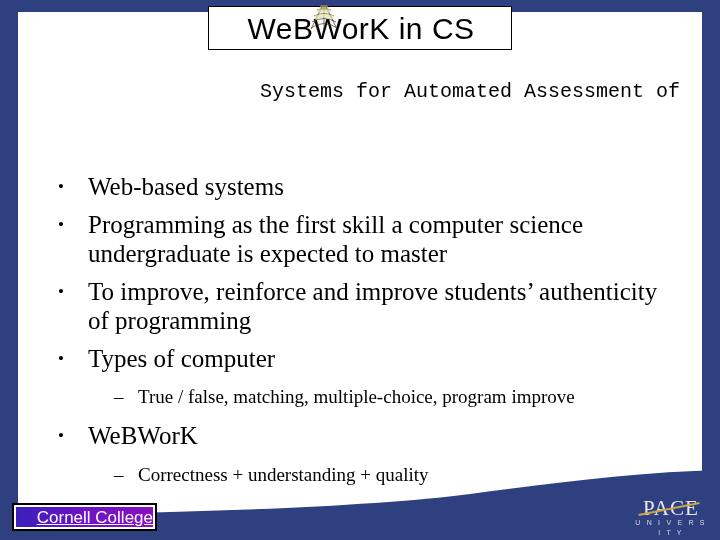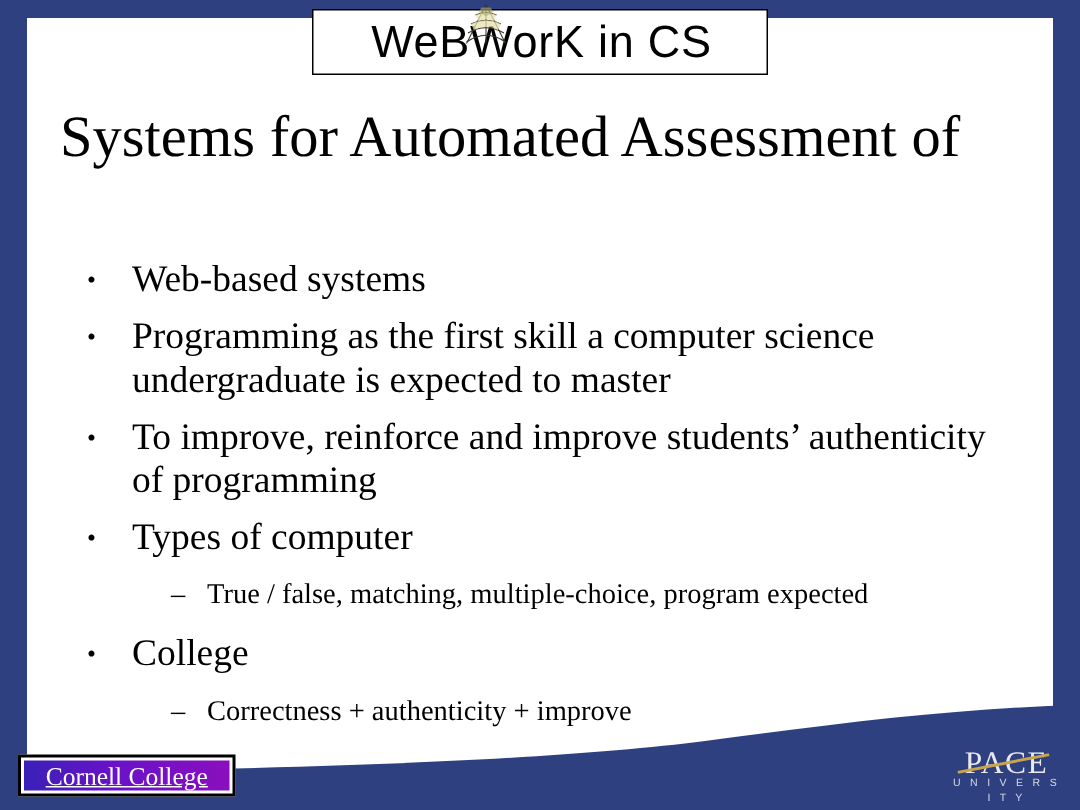--- a/index.html
+++ b/index.html
@@ -73,23 +73,23 @@
     height: 30px;
     pointer-events: none;
   }
 
   
   .title {
     position: absolute;
     left: 40px;
     top: 72px;
     width: 640px;
-    text-align: left;
-    font-family: Liberation Serif, serif;
-    font-size: 39px;
+    text-align: right;
+    font-family: Liberation Mono, monospace;
+    font-size: 20px;
     line-height: 40px;
     color: #000000;
   }
 
   
   .body-area {
     position: absolute;
     left: 46px;
     top: 172px;
     width: 630px;
@@ -145,22 +145,22 @@
   }
   .cornell-inner {
     width: 100%;
     height: 100%;
     background: linear-gradient(to right, #3a20b8 0%, #6a12c8 45%, #8a0fbe 100%);
     box-sizing: border-box;
   }
   .cornell-label {
     display: block;
     width: 100%;
-    text-align: center;
-    font-family: Liberation Serif, serif;
+    text-align: right;
+    font-family: Liberation Sans, sans-serif;
     font-size: 17px;
     line-height: 22px;
     color: #ffffff;
     text-decoration: underline;
     white-space: nowrap;
   }
 
   
   .pace-logo {
     position: absolute;
@@ -255,33 +255,33 @@
     <div class="gap-sm"></div>
 
     <div class="bullet-row lvl1">
       <span class="marker">•</span>
       <span class="btext">Types of computer</span>
     </div>
     <div class="gap-md"></div>
 
     <div class="bullet-row lvl2">
       <span class="marker">–</span>
-      <span class="btext">True / false, matching, multiple-choice, program expected</span>
+      <span class="btext">True / false, matching, multiple-choice, program improve</span>
     </div>
     <div class="gap-md"></div>
 
     <div class="bullet-row lvl1">
       <span class="marker">•</span>
-      <span class="btext">College</span>
+      <span class="btext">WeBWorK</span>
     </div>
     <div class="gap-md"></div>
 
     <div class="bullet-row lvl2">
       <span class="marker">–</span>
-      <span class="btext">Correctness + authenticity + improve</span>
+      <span class="btext">Correctness + understanding + quality</span>
     </div>
 
   </div>
 
   <div class="cornell-box">
     <div class="cornell-inner">
       <span class="cornell-label">Cornell College</span>
     </div>
   </div>
 

